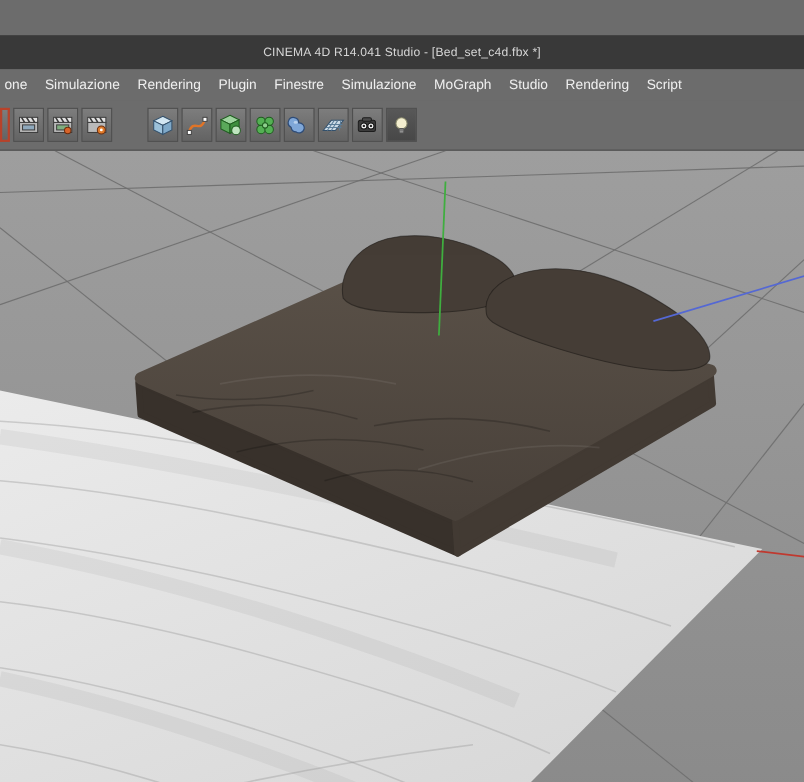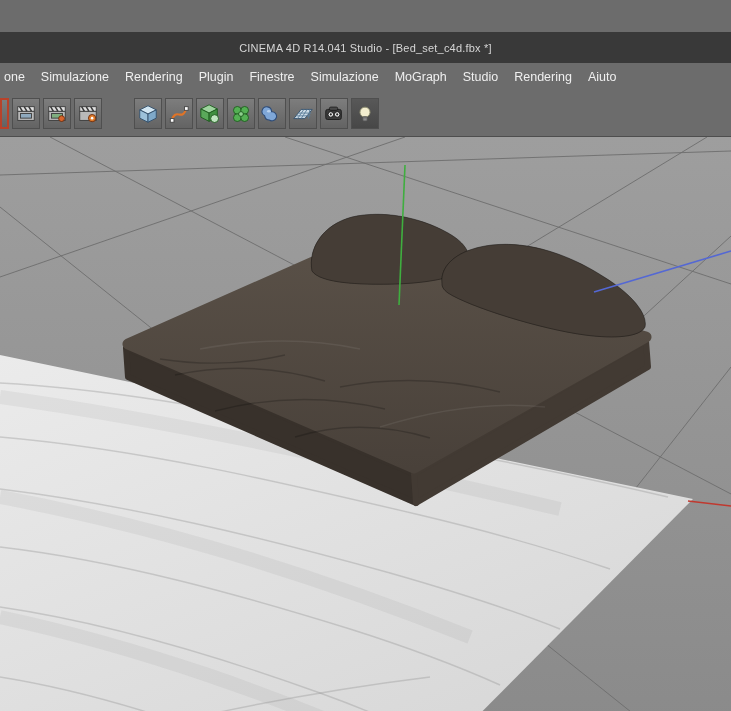--- a/index.html
+++ b/index.html
@@ -59,21 +59,21 @@
   <div class="menubar">
     <span class="menu-item partial">one</span>
     <span class="menu-item">Simulazione</span>
     <span class="menu-item">Rendering</span>
     <span class="menu-item">Plugin</span>
     <span class="menu-item">Finestre</span>
     <span class="menu-item">Simulazione</span>
     <span class="menu-item">MoGraph</span>
     <span class="menu-item">Studio</span>
     <span class="menu-item">Rendering</span>
-    <span class="menu-item">Aiuto</span>
+    <span class="menu-item">Script</span>
   </div>
 
   <div class="toolbar">
     <div class="tool partial"></div>
 
     <div class="tool">
       <svg width="22" height="22" viewBox="0 0 24 24">
         <rect x="3" y="9" width="18" height="10" fill="#b9b9b9" stroke="#3c3c3c"></rect>
         <rect x="3" y="4" width="18" height="5" fill="#e0e0e0" stroke="#3c3c3c"></rect>
         <path d="M5,4 l3,5 M10,4 l3,5 M15,4 l3,5" stroke="#3c3c3c" stroke-width="1.6"></path>

